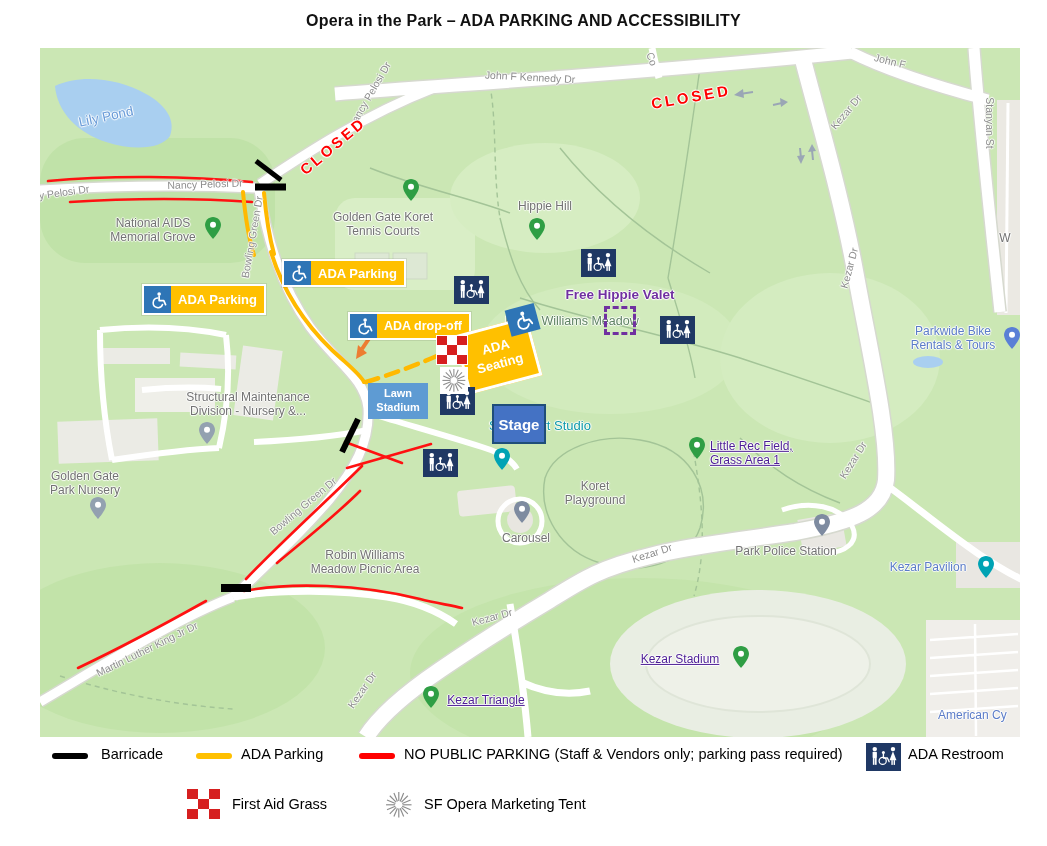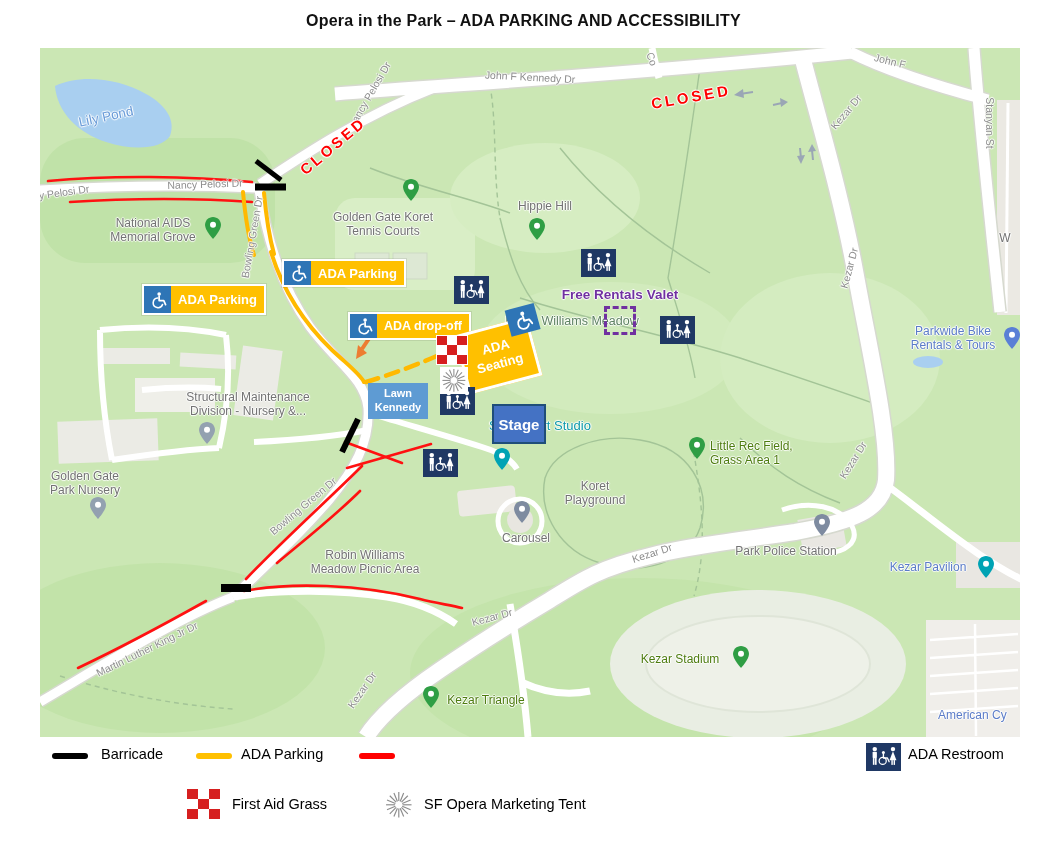--- a/index.html
+++ b/index.html
@@ -6,21 +6,21 @@
   body{width:1047px;height:846px;position:relative;font-family:"Liberation Sans",sans-serif;overflow:hidden;}
   .abs{position:absolute;}
   #title{left:0;top:12px;width:1047px;text-align:center;font-size:16px;font-weight:700;color:#111;letter-spacing:.2px;}
   #map{left:40px;top:48px;width:980px;height:689px;background:#cbe7b4;overflow:hidden;}
   #basemap{position:absolute;left:0;top:0;}
   
   .lbl{position:absolute;transform:translate(-50%,-50%) rotate(var(--r,0deg));white-space:nowrap;
        text-shadow:-1px 0 1px #fff,1px 0 1px #fff,0 -1px 1px #fff,0 1px 1px #fff;line-height:1.18;text-align:center;}
   .road{font-size:10.5px;color:#8d8d8d;}
   .place{font-size:12px;color:#737373;}
-  .green{color:#4d7c0f;}
+  .green{color:#4c1d95;text-decoration:underline;}
   .parkgreen{font-size:12.5px;color:#5e8262;}
   .blue{color:#5b7cc8;}
   .teal{color:#0e9aaa;font-size:13px;}
   .water{color:#699bd8;font-size:13.5px;}
   .closed{font-size:15px;font-weight:700;color:#ff0000;letter-spacing:3px;}
   .leftal{transform:translate(0,-50%) rotate(var(--r,0deg));text-align:left;}
   
   .adabox{position:absolute;display:flex;align-items:stretch;background:#FFC000;border:2px solid #fff;
           box-shadow:0 0 0 1px rgba(0,0,0,.08);height:24px;}
   .adabox .txt{color:#fff;font-weight:700;font-size:13px;display:flex;align-items:center;padding:0 7px;white-space:nowrap;}
@@ -320,21 +320,21 @@
     <span class="corner">
         <svg viewBox="0 0 24 24">
           <use href="#sym-wheelchair"></use>
         </svg>
       </span>
     <span class="txt"><span>ADA</span><br><span>Seating</span></span>
   </div>
 
   <div id="lawn-bowling" style="left:328px;top:335px">
     <span>Lawn</span>
-    <span>Kennedy</span>
+    <span>Stadium</span>
   </div>
 
   <div id="stage" style="left:452px;top:356px">Stage</div>
 
   <div class="restroom" style="left:414px;top:228px">
       <svg viewBox="0 0 34 28">
         <use href="#sym-restroom"></use>
       </svg>
     </div>
   <div class="restroom" style="left:541px;top:201px">
@@ -368,32 +368,33 @@
       <i class="r"></i>
       <i></i>
       <i class="r"></i>
   </div>
   <div class="tent" style="left:400px;top:319px;width:28px;height:27px">
       <svg viewBox="0 0 26 26">
         <use href="#sym-burst"></use>
       </svg>
     </div>
 
-  <div class="lbl" id="valet-label" style="left:580px;top:247px">Free Rentals Valet</div>
+  <div class="lbl" id="valet-label" style="left:580px;top:247px">Free Hippie Valet</div>
   <div id="valet-square" style="left:564px;top:258px"></div>
 </div>
 
 <div class="abs" style="left:0;top:737px;width:1047px;height:109px">
   <span class="swatch abs" style="left:52px;top:16px;background:#000"></span>
   <span class="abs leg-text" style="left:101px;top:9px">Barricade</span>
 
   <span class="swatch abs" style="left:196px;top:16px;background:#FFC000"></span>
   <span class="abs leg-text" style="left:241px;top:9px">ADA Parking</span>
 
   <span class="swatch abs" style="left:359px;top:16px;background:#FF0000"></span>
+  <span class="abs leg-text" style="left:404px;top:9px">NO PUBLIC PARKING (Staff &amp; Vendors only; parking pass required)</span>
 
   <span class="restroom" style="left:866px;top:6px">
       <svg viewBox="0 0 34 28">
         <use href="#sym-restroom"></use>
       </svg>
     </span>
   <span class="abs leg-text" style="left:908px;top:9px">ADA Restroom</span>
 
   <span class="firstaid abs" style="left:187px;top:52px;width:33px;height:30px">
     <i class="r"></i>

